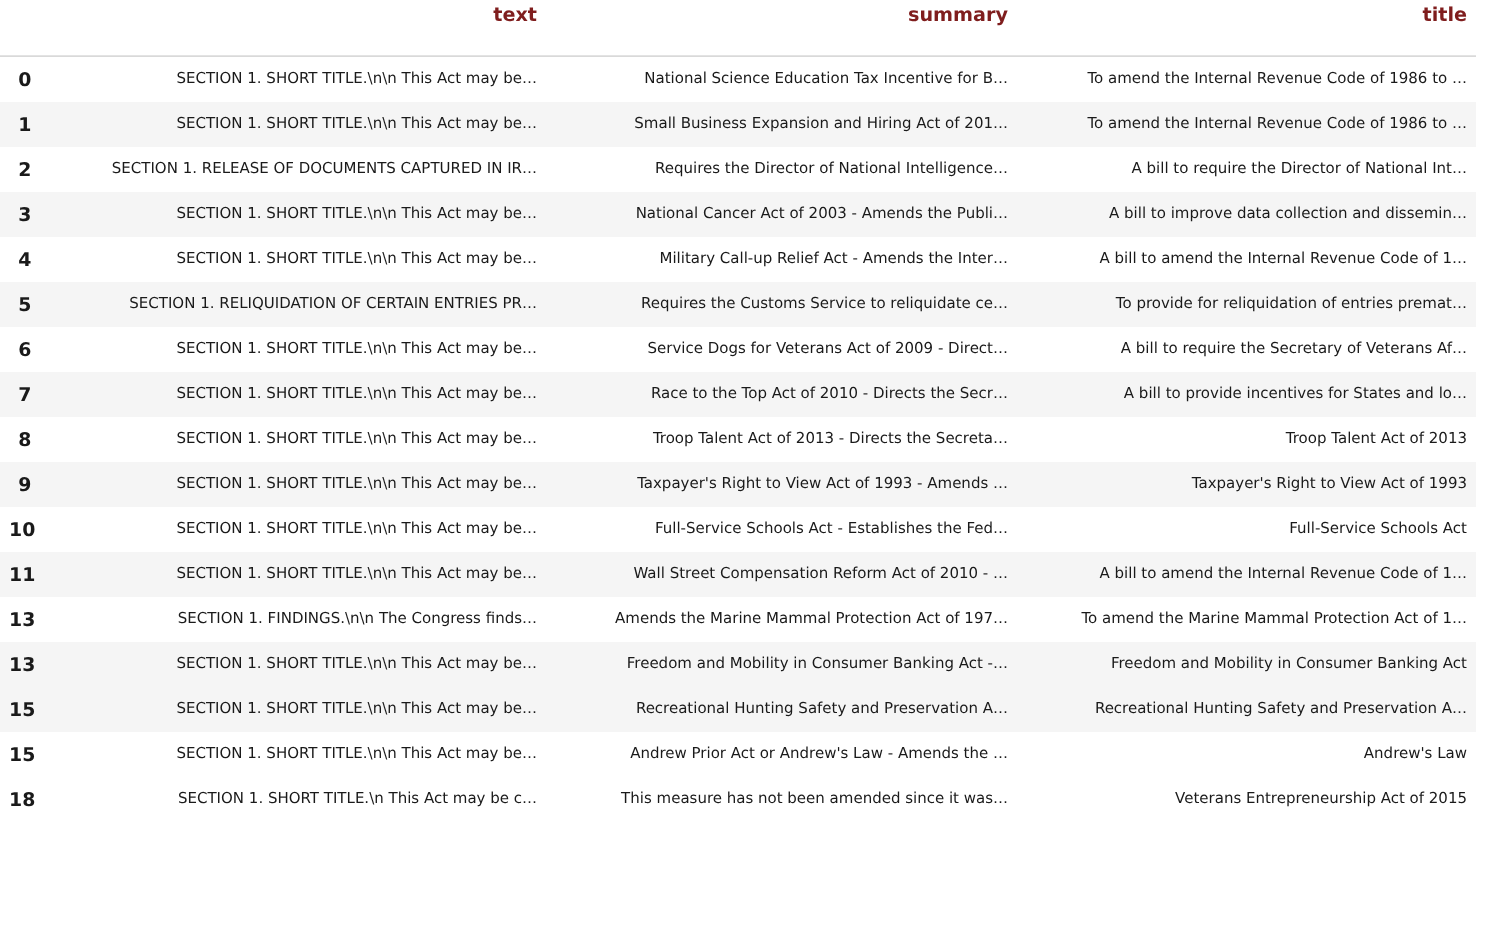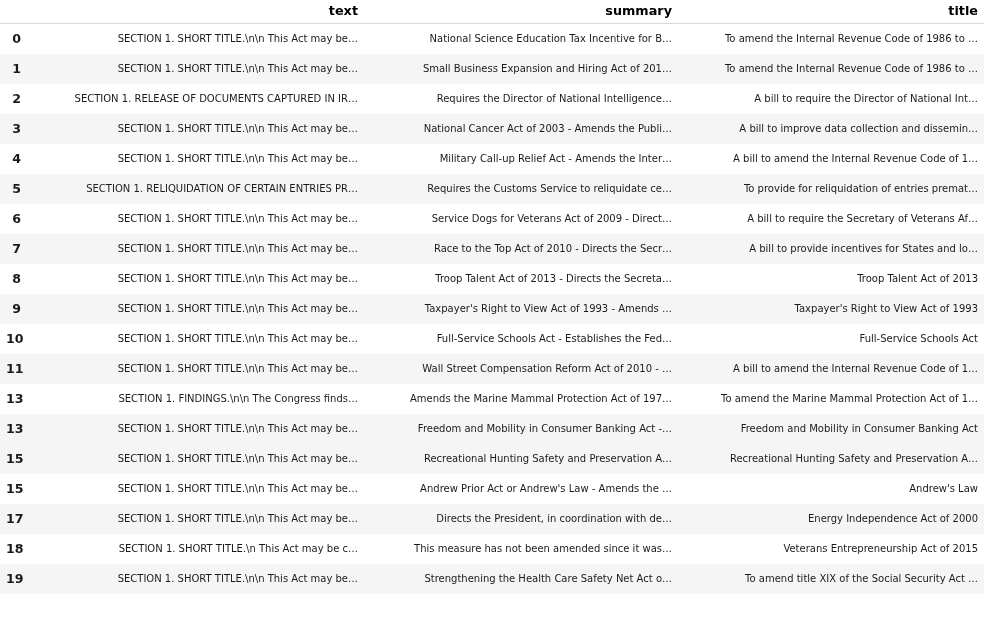--- a/index.html
+++ b/index.html
@@ -29,24 +29,24 @@
     border-spacing: 0;
     width: 984px;
     table-layout: fixed;
     font-size: 12.6px;
   }
 
   table.dataframe thead th {
     font-weight: bold;
     text-align: right;
     vertical-align: bottom;
-    padding: 3px 6px 5px 6px;
+    padding: 3px 6px 19px 6px;
     border: none;
     border-bottom: 1px solid #d9d9d9;
-    color: #000000;
+    color: #7f1d1d;
     font-size: 12.8px;
     white-space: nowrap;
     overflow: hidden;
   }
   table.dataframe thead th.blank-corner {
     border-bottom: 1px solid #d9d9d9;
   }
 
   table.dataframe tbody th.row-index {
     font-weight: bold;
@@ -195,33 +195,21 @@
           <td>SECTION 1. SHORT TITLE.\n\n This Act may be…</td>
           <td>Recreational Hunting Safety and Preservation A…</td>
           <td>Recreational Hunting Safety and Preservation A…</td>
         </tr>
         <tr class="even">
           <th class="row-index">15</th>
           <td>SECTION 1. SHORT TITLE.\n\n This Act may be…</td>
           <td>Andrew Prior Act or Andrew's Law - Amends the …</td>
           <td>Andrew's Law</td>
         </tr>
-        <tr class="odd">
-          <th class="row-index">17</th>
-          <td>SECTION 1. SHORT TITLE.\n\n This Act may be…</td>
-          <td>Directs the President, in coordination with de…</td>
-          <td>Energy Independence Act of 2000</td>
-        </tr>
         <tr class="even">
           <th class="row-index">18</th>
           <td>SECTION 1. SHORT TITLE.\n This Act may be c…</td>
           <td>This measure has not been amended since it was…</td>
           <td>Veterans Entrepreneurship Act of 2015</td>
         </tr>
-        <tr class="odd">
-          <th class="row-index">19</th>
-          <td>SECTION 1. SHORT TITLE.\n\n This Act may be…</td>
-          <td>Strengthening the Health Care Safety Net Act o…</td>
-          <td>To amend title XIX of the Social Security Act …</td>
-        </tr>
       </tbody>
   </table>
 </div>
 
 </body></html>

